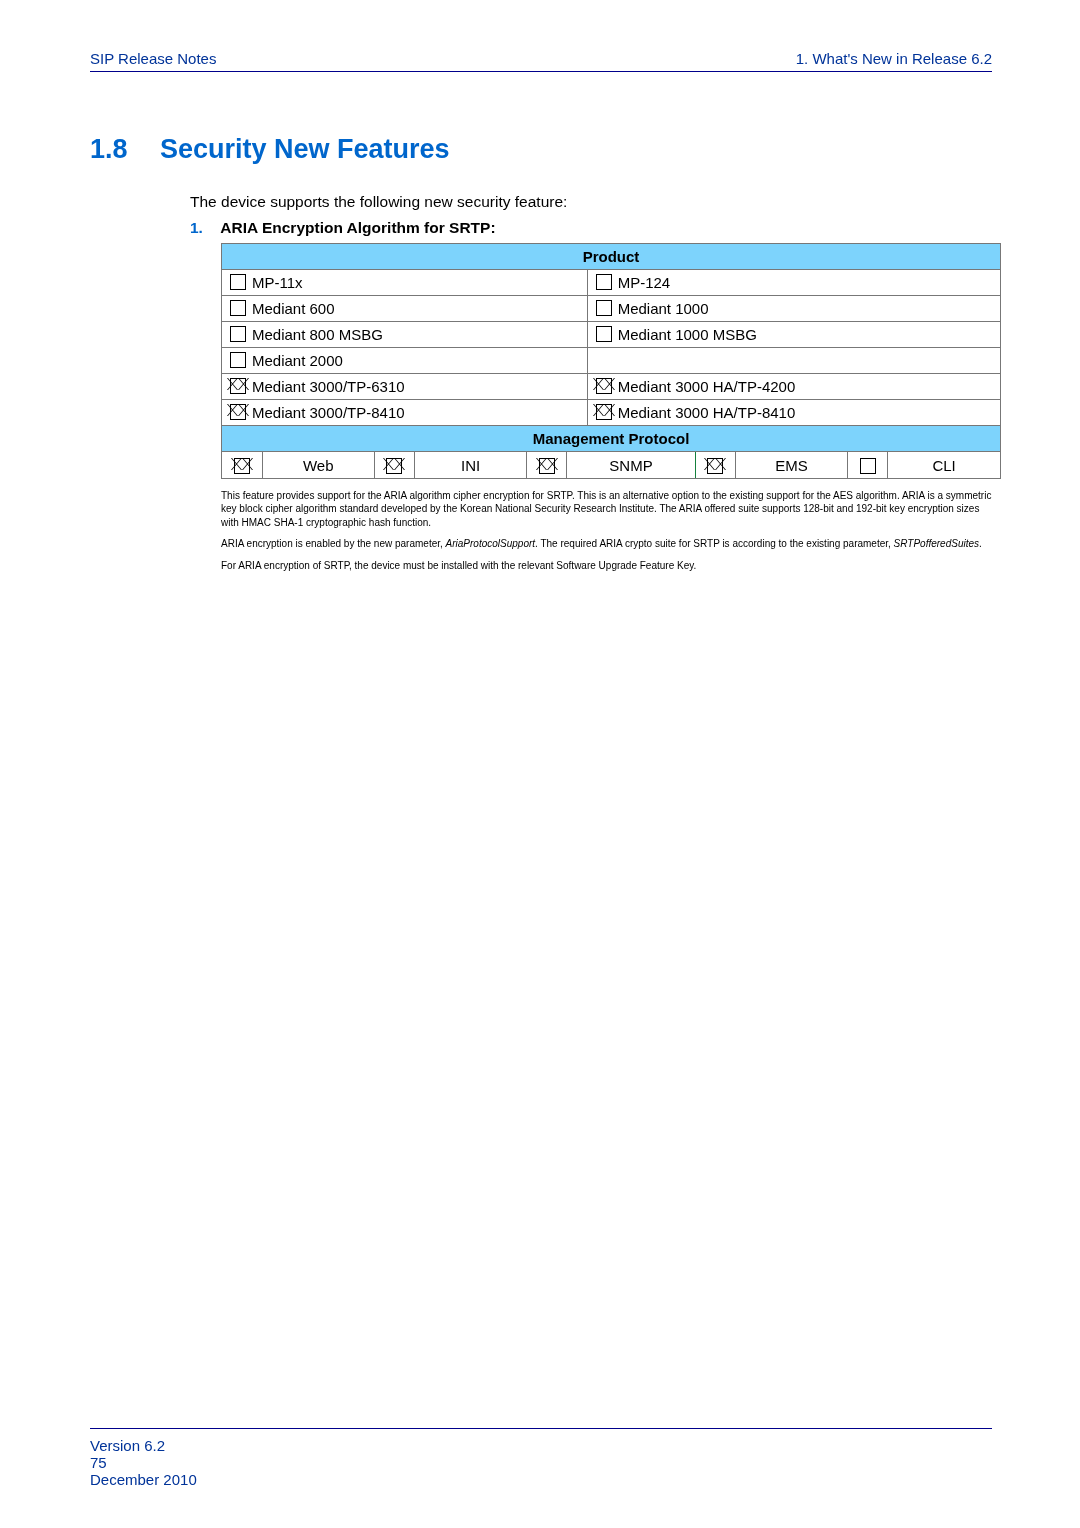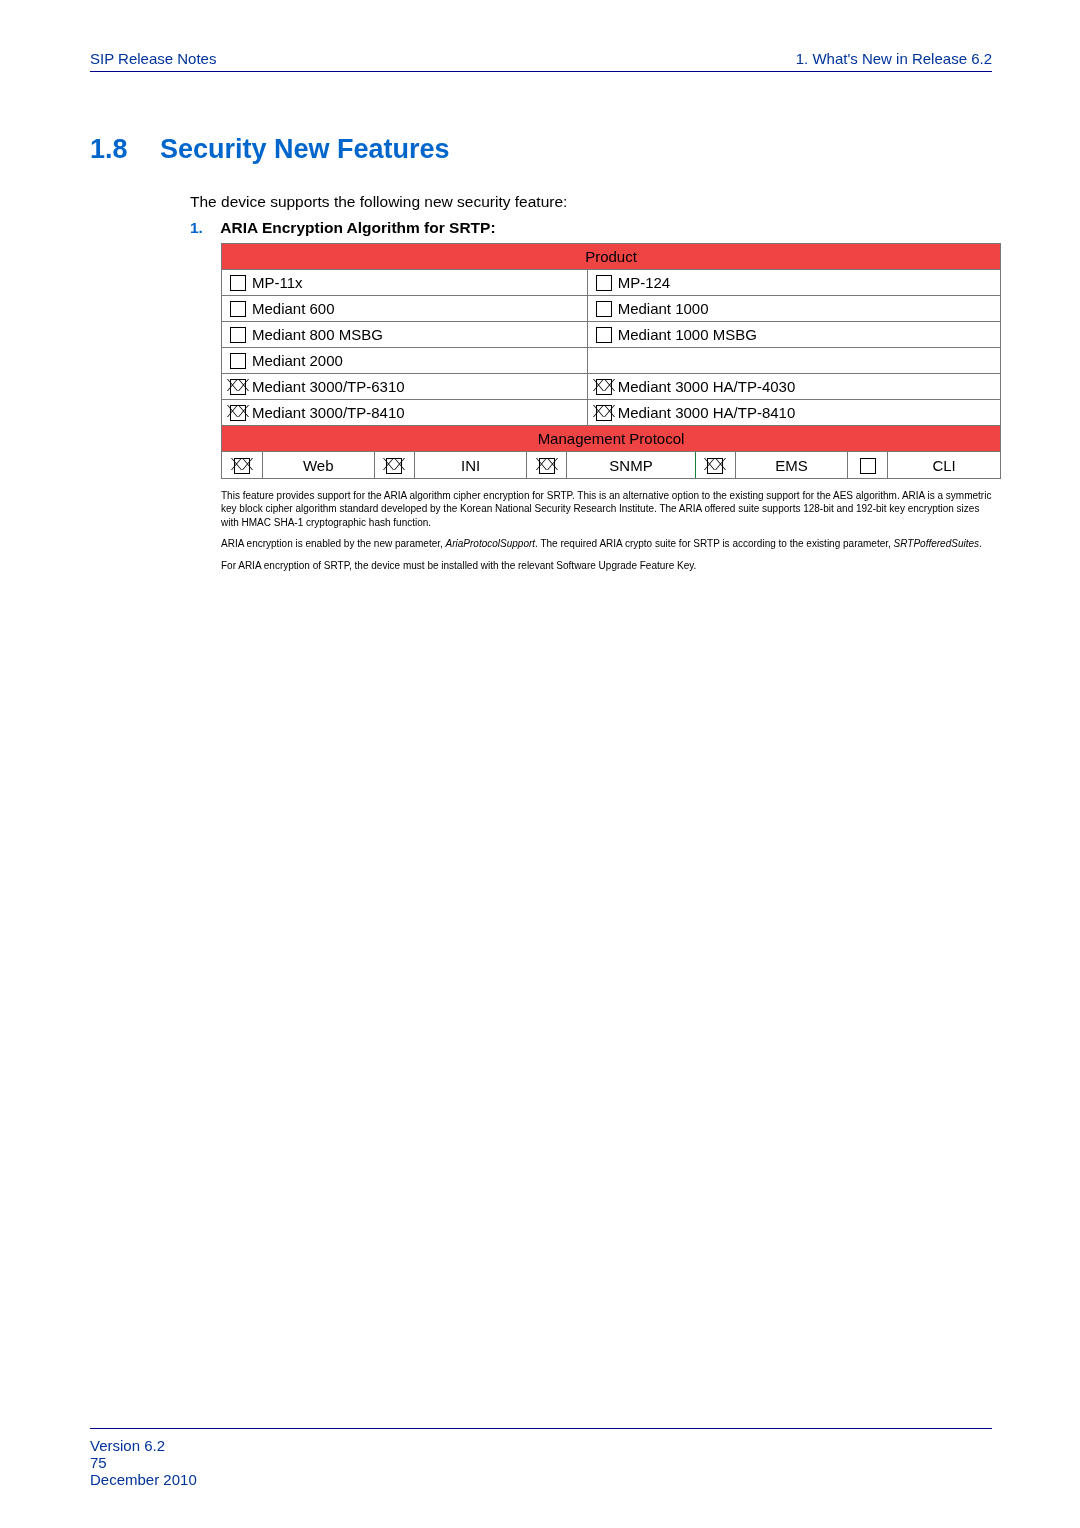--- a/index.html
+++ b/index.html
@@ -68,23 +68,23 @@
       border-collapse: collapse;
       width: 780px;
       font-size: 15px;
     }
     table.product-table td, table.product-table th {
       border: 1px solid #777;
       padding: 4px 8px;
       vertical-align: middle;
     }
     table.product-table th {
-      background: #ef4444;
+      background: #7dd3fc;
       text-align: center;
-      font-weight: normal;
+      font-weight: bold;
     }
     .checkbox {
       display: inline-block;
       width: 14px;
       height: 14px;
       border: 1.5px solid #000;
       position: relative;
       vertical-align: middle;
       margin-right: 6px;
       flex-shrink: 0;
@@ -126,21 +126,20 @@
       justify-content: space-between;
       color: #003399;
       font-size: 15px;
       flex-direction: column;
     }
     .mgmt-row td {
       text-align: center;
     }
     .cell-flex {
       display: flex;
-      align-items: center;
     }
   </style>
 </head>
 <body>
 
 <div class="page">
   <div class="header">
     <div class="header-left">SIP Release Notes</div>
     <div class="header-right">1. What's New in Release 6.2</div>
   </div>
@@ -217,21 +216,21 @@
       <tr>
         <td colspan="2">
               <div class="cell-flex">
                 <span class="checkbox checked"></span>
                 <span>Mediant 3000/TP-6310</span>
               </div>
             </td>
         <td colspan="2">
               <div class="cell-flex">
                 <span class="checkbox checked"></span>
-                <span>Mediant 3000 HA/TP-4030</span>
+                <span>Mediant 3000 HA/TP-4200</span>
               </div>
             </td>
       </tr>
       <tr>
         <td colspan="2">
               <div class="cell-flex">
                 <span class="checkbox checked"></span>
                 <span>Mediant 3000/TP-8410</span>
               </div>
             </td>

